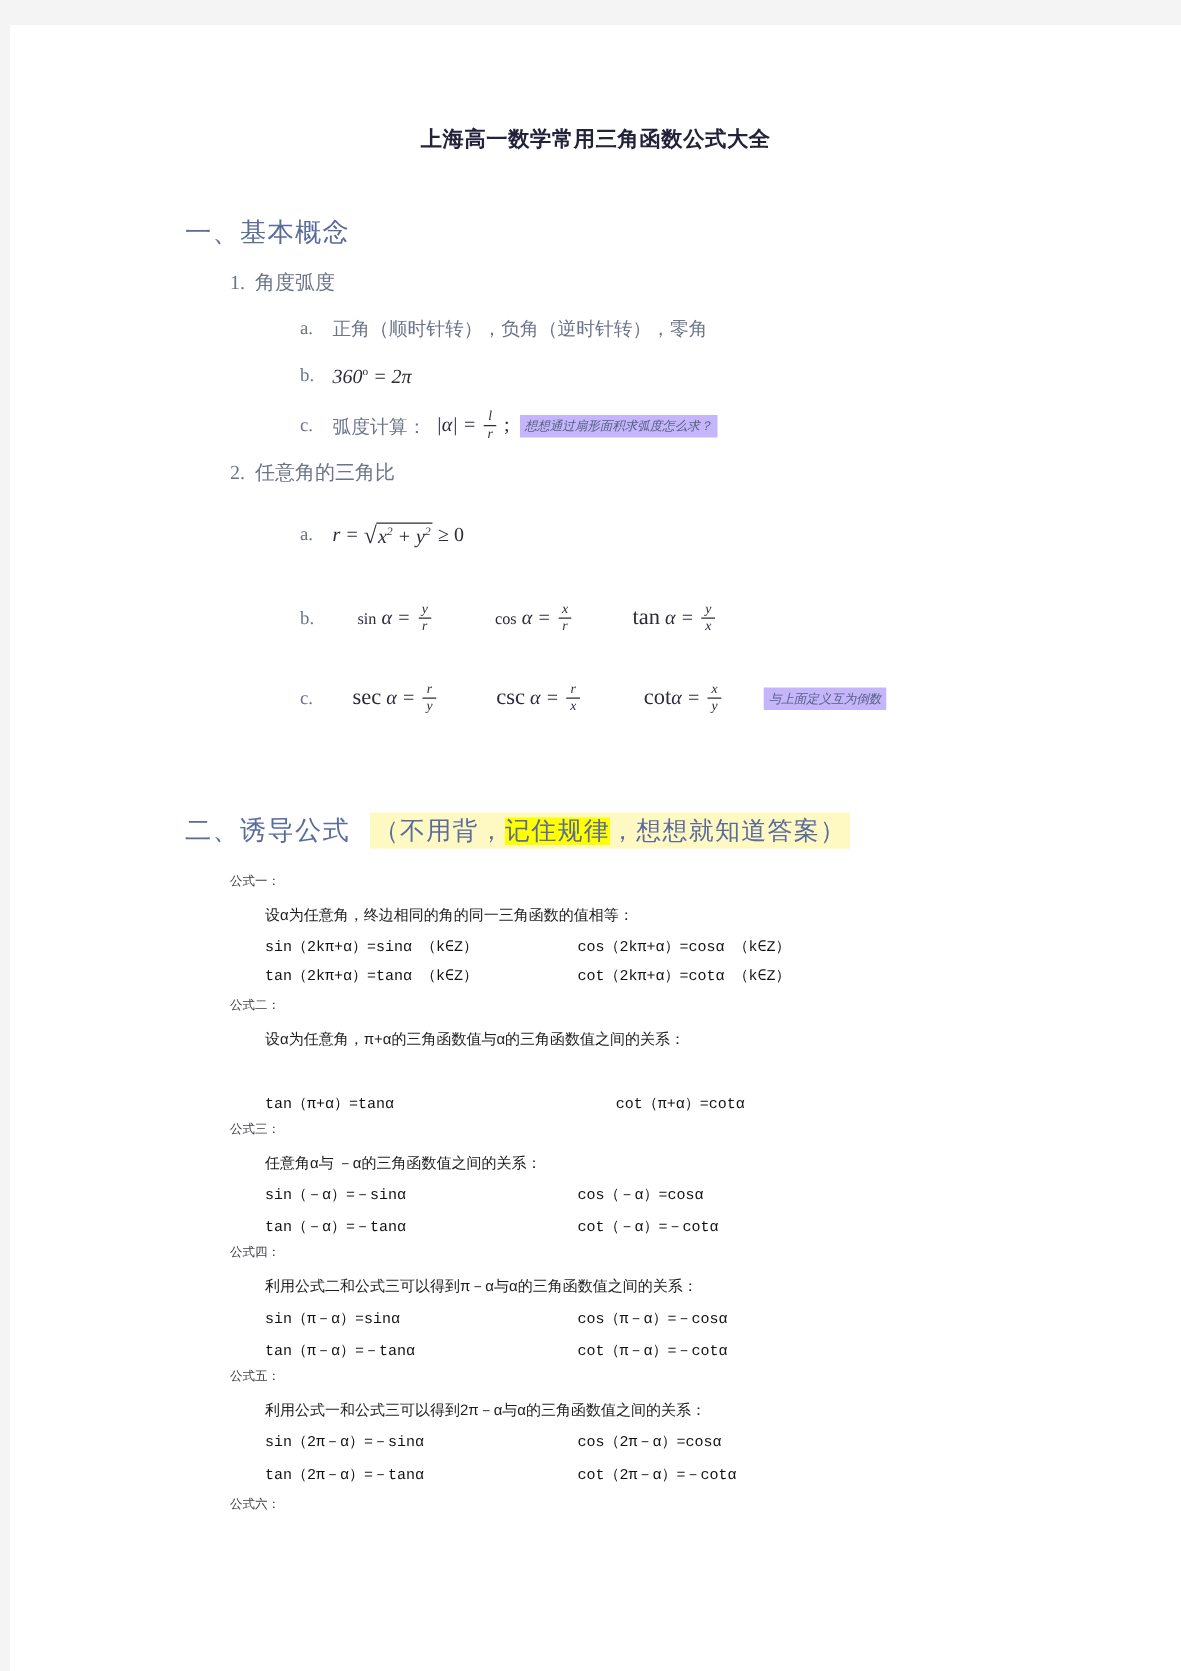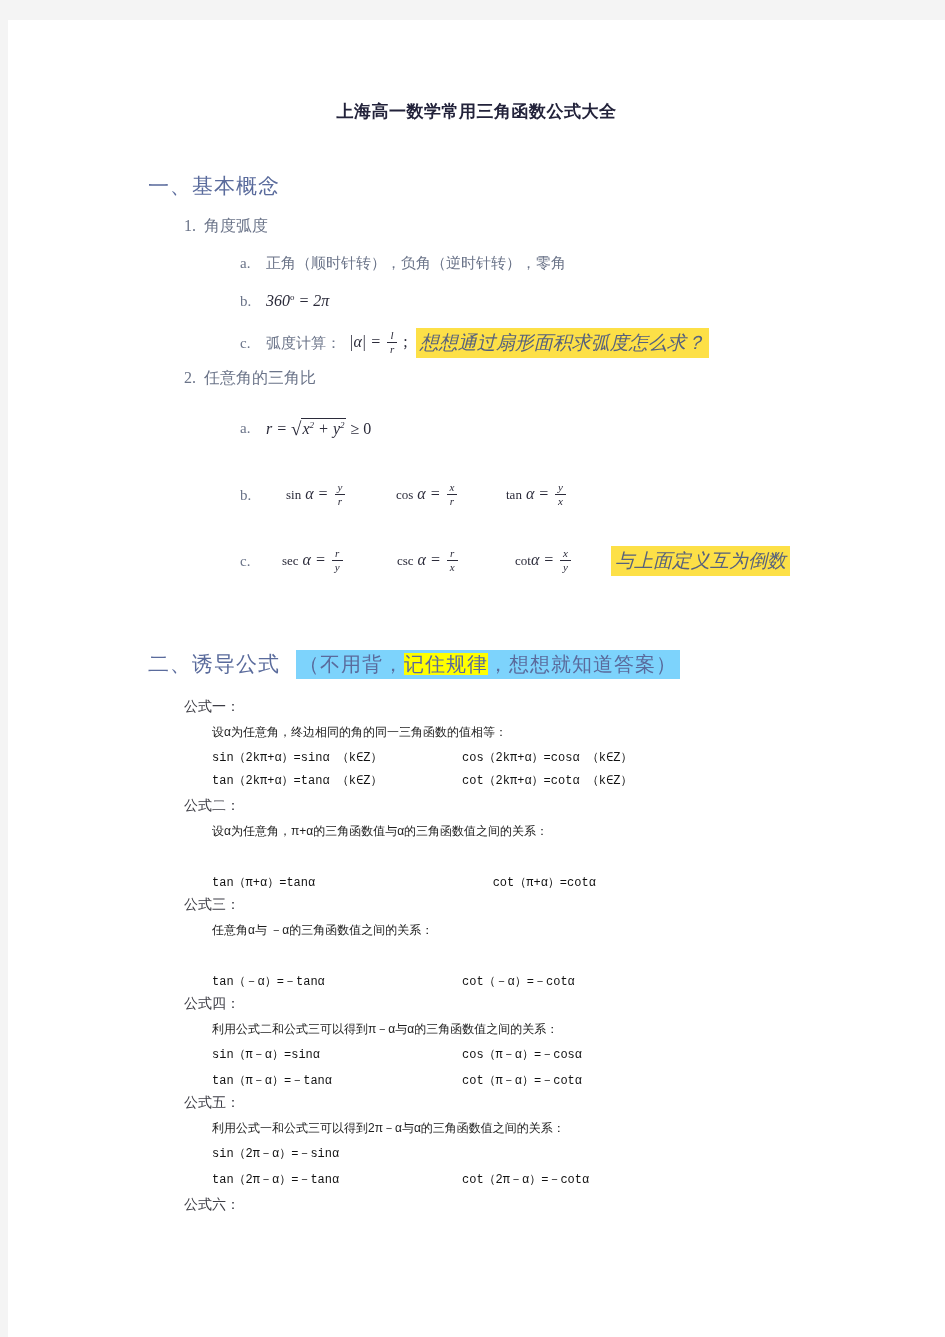--- a/index.html
+++ b/index.html
@@ -43,21 +43,21 @@
     font-family: "Liberation Sans", "DejaVu Sans", sans-serif;
     font-weight: normal;
     letter-spacing: 1px;
     display: flex;
     align-items: baseline;
   }
   .sec-1 { position: absolute; left: 140px; top: 152px; }
   .sec-2 { position: absolute; left: 140px; top: 630px; }
 
   .sec-note {
-    background: #7dd3fc;
+    background: #fef9c3;
     color: #5a6b9c;
     font-size: 20px;
     margin-left: 16px;
     padding: 1px 3px;
     white-space: nowrap;
   }
   .hl-yellow { background: #ffff00; }
 
   
   .lvl1 {
@@ -118,39 +118,39 @@
     position: relative;
     top: 1px;
   }
   .sqrt .body {
     border-top: 1px solid #2b2b3a;
     padding: 1px 2px 0 1px;
   }
   sup.ex { font-size: 9px; vertical-align: super; font-style: italic; }
 
   .fnname { font-style: normal; font-size: 13px; }
-  .fnname.big { font-size: 13px; }
+  .fnname.big { font-size: 18px; }
 
   .annot {
-    background: #fde047;
+    background: #c4b5fd;
     color: #56617d;
     font-style: italic;
-    font-size: 19px;
+    font-size: 10px;
     padding: 2px 4px;
     margin-left: 8px;
     white-space: nowrap;
     font-family: "Liberation Serif", "DejaVu Serif", serif;
   }
 
   
   .gs-label {
     position: absolute;
     left: 176px;
     color: #3d3d45;
-    font-size: 14px;
+    font-size: 10px;
     font-family: "Liberation Sans", "DejaVu Sans", sans-serif;
   }
   .gs-desc {
     position: absolute;
     left: 204px;
     color: #1c1c1c;
     font-size: 12px;
     font-family: "Liberation Sans", "DejaVu Sans", sans-serif;
   }
   .fml-row {
@@ -290,40 +290,45 @@
 
   <div class="gs-label" style="top:777px;">公式二：</div>
   <div class="gs-desc" style="top:803px;">设α为任意角，π+α的三角函数值与α的三角函数值之间的关系：</div>
   <div class="fml-row wide" style="top:854px;">
     <span class="c1">tan（π+α）=tanα</span>
     <span class="c2">cot（π+α）=cotα</span>
   </div>
 
   <div class="gs-label" style="top:876px;">公式三：</div>
   <div class="gs-desc" style="top:902px;">任意角α与 －α的三角函数值之间的关系：</div>
+  <div class="fml-row" style="top:927px;">
+    <span class="c1">sin（－α）=－sinα</span>
+    <span class="c2">cos（－α）=cosα</span>
+  </div>
   <div class="fml-row" style="top:953px;">
     <span class="c1">tan（－α）=－tanα</span>
     <span class="c2">cot（－α）=－cotα</span>
   </div>
 
   <div class="gs-label" style="top:975px;">公式四：</div>
   <div class="gs-desc" style="top:1001px;">利用公式二和公式三可以得到π－α与α的三角函数值之间的关系：</div>
   <div class="fml-row" style="top:1026px;">
     <span class="c1">sin（π－α）=sinα</span>
     <span class="c2">cos（π－α）=－cosα</span>
   </div>
   <div class="fml-row" style="top:1052px;">
     <span class="c1">tan（π－α）=－tanα</span>
     <span class="c2">cot（π－α）=－cotα</span>
   </div>
 
   <div class="gs-label" style="top:1074px;">公式五：</div>
   <div class="gs-desc" style="top:1100px;">利用公式一和公式三可以得到2π－α与α的三角函数值之间的关系：</div>
   <div class="fml-row" style="top:1125px;">
     <span class="c1">sin（2π－α）=－sinα</span>
+    <span class="c2">cos（2π－α）=cosα</span>
   </div>
   <div class="fml-row" style="top:1151px;">
     <span class="c1">tan（2π－α）=－tanα</span>
     <span class="c2">cot（2π－α）=－cotα</span>
   </div>
 
   <div class="gs-label" style="top:1176px;">公式六：</div>
 
 </div>
 

